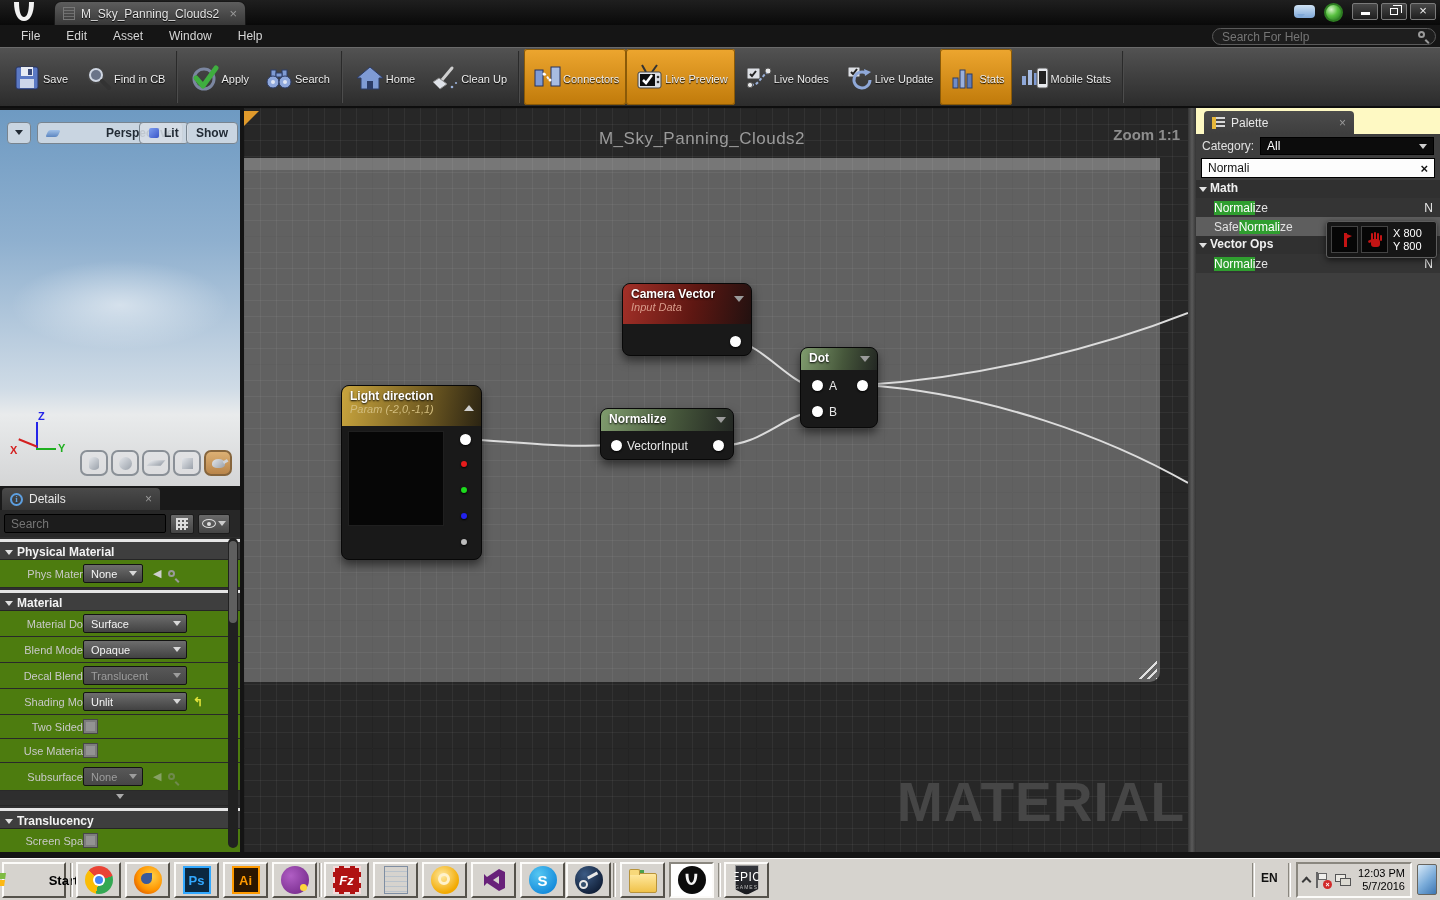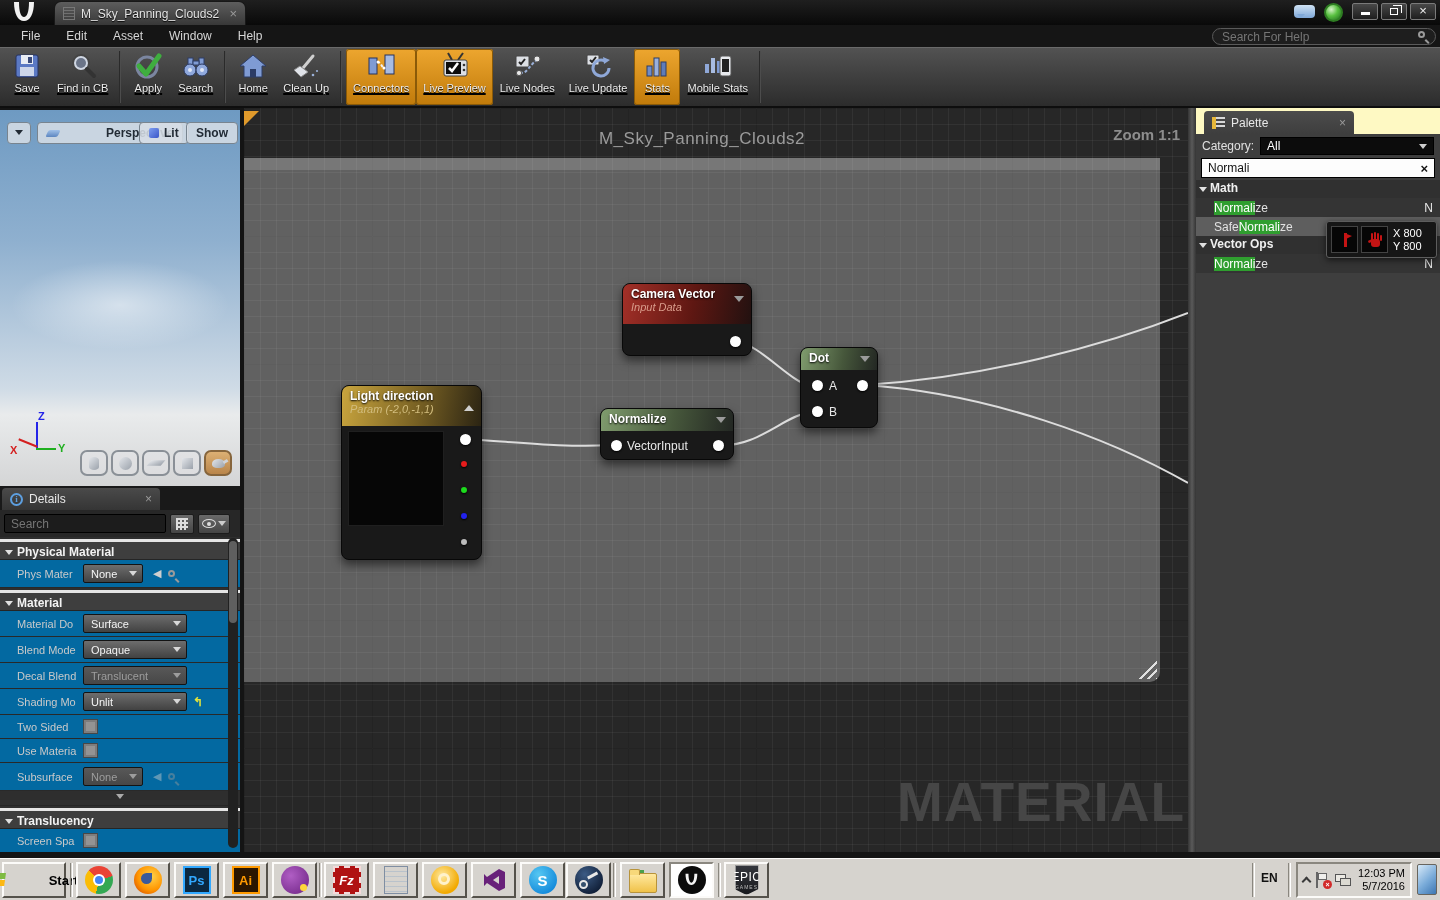--- a/index.html
+++ b/index.html
@@ -35,21 +35,21 @@
   #help-search { position:absolute; left:1212px; top:28px; width:224px; height:17px;
     background:#1e1e1e; border:1px solid #5a5a5a; border-radius:9px; color:#8a8a8a; font-size:12px; padding:0 22px 0 9px; }
   .mag { display:inline-block; width:7px; height:7px; border:2px solid #9a9a9a; border-radius:50%; position:relative; }
   .mag::after { content:""; position:absolute; left:6px; top:6px; width:5px; height:2px; background:#9a9a9a; transform:rotate(45deg); transform-origin:0 0; }
   #help-search-mag { position:absolute; left:1418px; top:31px; }
 
   
   #toolbar { position:absolute; left:0; top:47px; width:1440px; height:61px;
     background:linear-gradient(#525252,#2c2c2c); border-top:1px solid #6a6a6a; border-bottom:2px solid #0e0e0e;
     display:flex; align-items:center; padding-left:4px; }
-  .tbtn { height:56px; padding:2px 7px 0; display:flex; flex-direction:column; align-items:center; justify-content:flex-start; border-radius:3px;text-decoration:underline; }
+  .tbtn { height:56px; padding:2px 7px 0; display:flex; flex-direction:row; align-items:center; justify-content:flex-start; border-radius:3px; }
   .tbtn svg { width:32px; height:30px; }
   .tbtn .tlabel { font-size:11px; color:#ececec; text-shadow:0 1px 1px #000; margin-top:1px; white-space:nowrap; }
   .tbtn.active { background:linear-gradient(#eda62f,#c07a0a); box-shadow:inset 0 0 0 1px #8a5a08; }
   .tsep { width:2px; height:52px; margin:0 4px; background:linear-gradient(90deg,#191919,#5d5d5d); }
 
   
   #viewport { position:absolute; left:0; top:110px; width:240px; height:376px;
     background:linear-gradient(180deg,#6e9ac2 0%,#8fb0cf 35%,#cfdbe6 74%,#e9ebec 81%,#d4d5d6 100%); overflow:hidden; }
   #viewport .cloud { position:absolute; left:10px; top:150px; width:220px; height:90px;
     background:radial-gradient(ellipse at 50% 50%, rgba(255,255,255,.5), transparent 70%); }
@@ -90,21 +90,21 @@
   .d-iconbtn { width:24px; height:20px; background:linear-gradient(#6a6a6a,#454545); border:1px solid #1c1c1c; border-radius:2px;
     display:flex; align-items:center; justify-content:center; gap:2px; }
   .grid-glyph { width:12px; height:12px; background:
     repeating-linear-gradient(#ddd 0 2px,#0000 2px 4px), repeating-linear-gradient(90deg,#ddd 0 2px,#0000 2px 4px); }
   .eye-glyph { width:14px; height:9px; border:1.5px solid #ddd; border-radius:50%; position:relative; }
   .eye-glyph::after { content:""; position:absolute; left:4px; top:2px; width:4px; height:4px; background:#ddd; border-radius:50%; }
   .dn-arrow { width:0; height:0; border:4px solid transparent; border-top:5px solid #ccc; margin-top:4px; }
   .dsection { height:21px; background:#3e3e3e; border-top:3px solid #e5e5e5; border-bottom:1px solid #252525;
     color:#f2f2f2; font-weight:bold; font-size:12px; line-height:20px; padding-left:17px; position:relative; }
   .dsection::before { content:""; position:absolute; left:5px; top:8px; border:4px solid transparent; border-top:5px solid #e0e0e0; }
-  .drow { display:flex; align-items:center; padding-left:17px; background:#0369a1; border-bottom:1px solid #292929; }
+  .drow { display:flex; align-items:center; padding-left:17px; background:#4d7c0f; border-bottom:1px solid #292929;text-align:right; }
   .drow.h28 { height:28px; } .drow.h26 { height:26px; } .drow.h24 { height:24px; }
   .dlabel { width:66px; font-size:11px; color:#c9c9c9; white-space:nowrap; overflow:hidden; }
   .ddrop { height:19px; background:linear-gradient(#6d6d6d,#424242); border:1px solid #131313; border-radius:2px;
     color:#f4f4f4; font-size:11px; display:flex; align-items:center; justify-content:space-between; padding:0 5px 0 7px; }
   .ddrop .da { width:0; height:0; border:4px solid transparent; border-top:5px solid #d8d8d8; margin-top:4px; }
   .ddrop.disabled { background:linear-gradient(#585858,#474747); color:#9d9d9d; }
   .ddrop.disabled .da { border-top-color:#9d9d9d; }
   .w104 { width:104px; } .w60 { width:60px; }
   .asset-back { color:#cfcfcf; font-size:11px; margin:0 7px 0 10px; }
   .asset-back.dim, .mag.dim { opacity:.45; }

